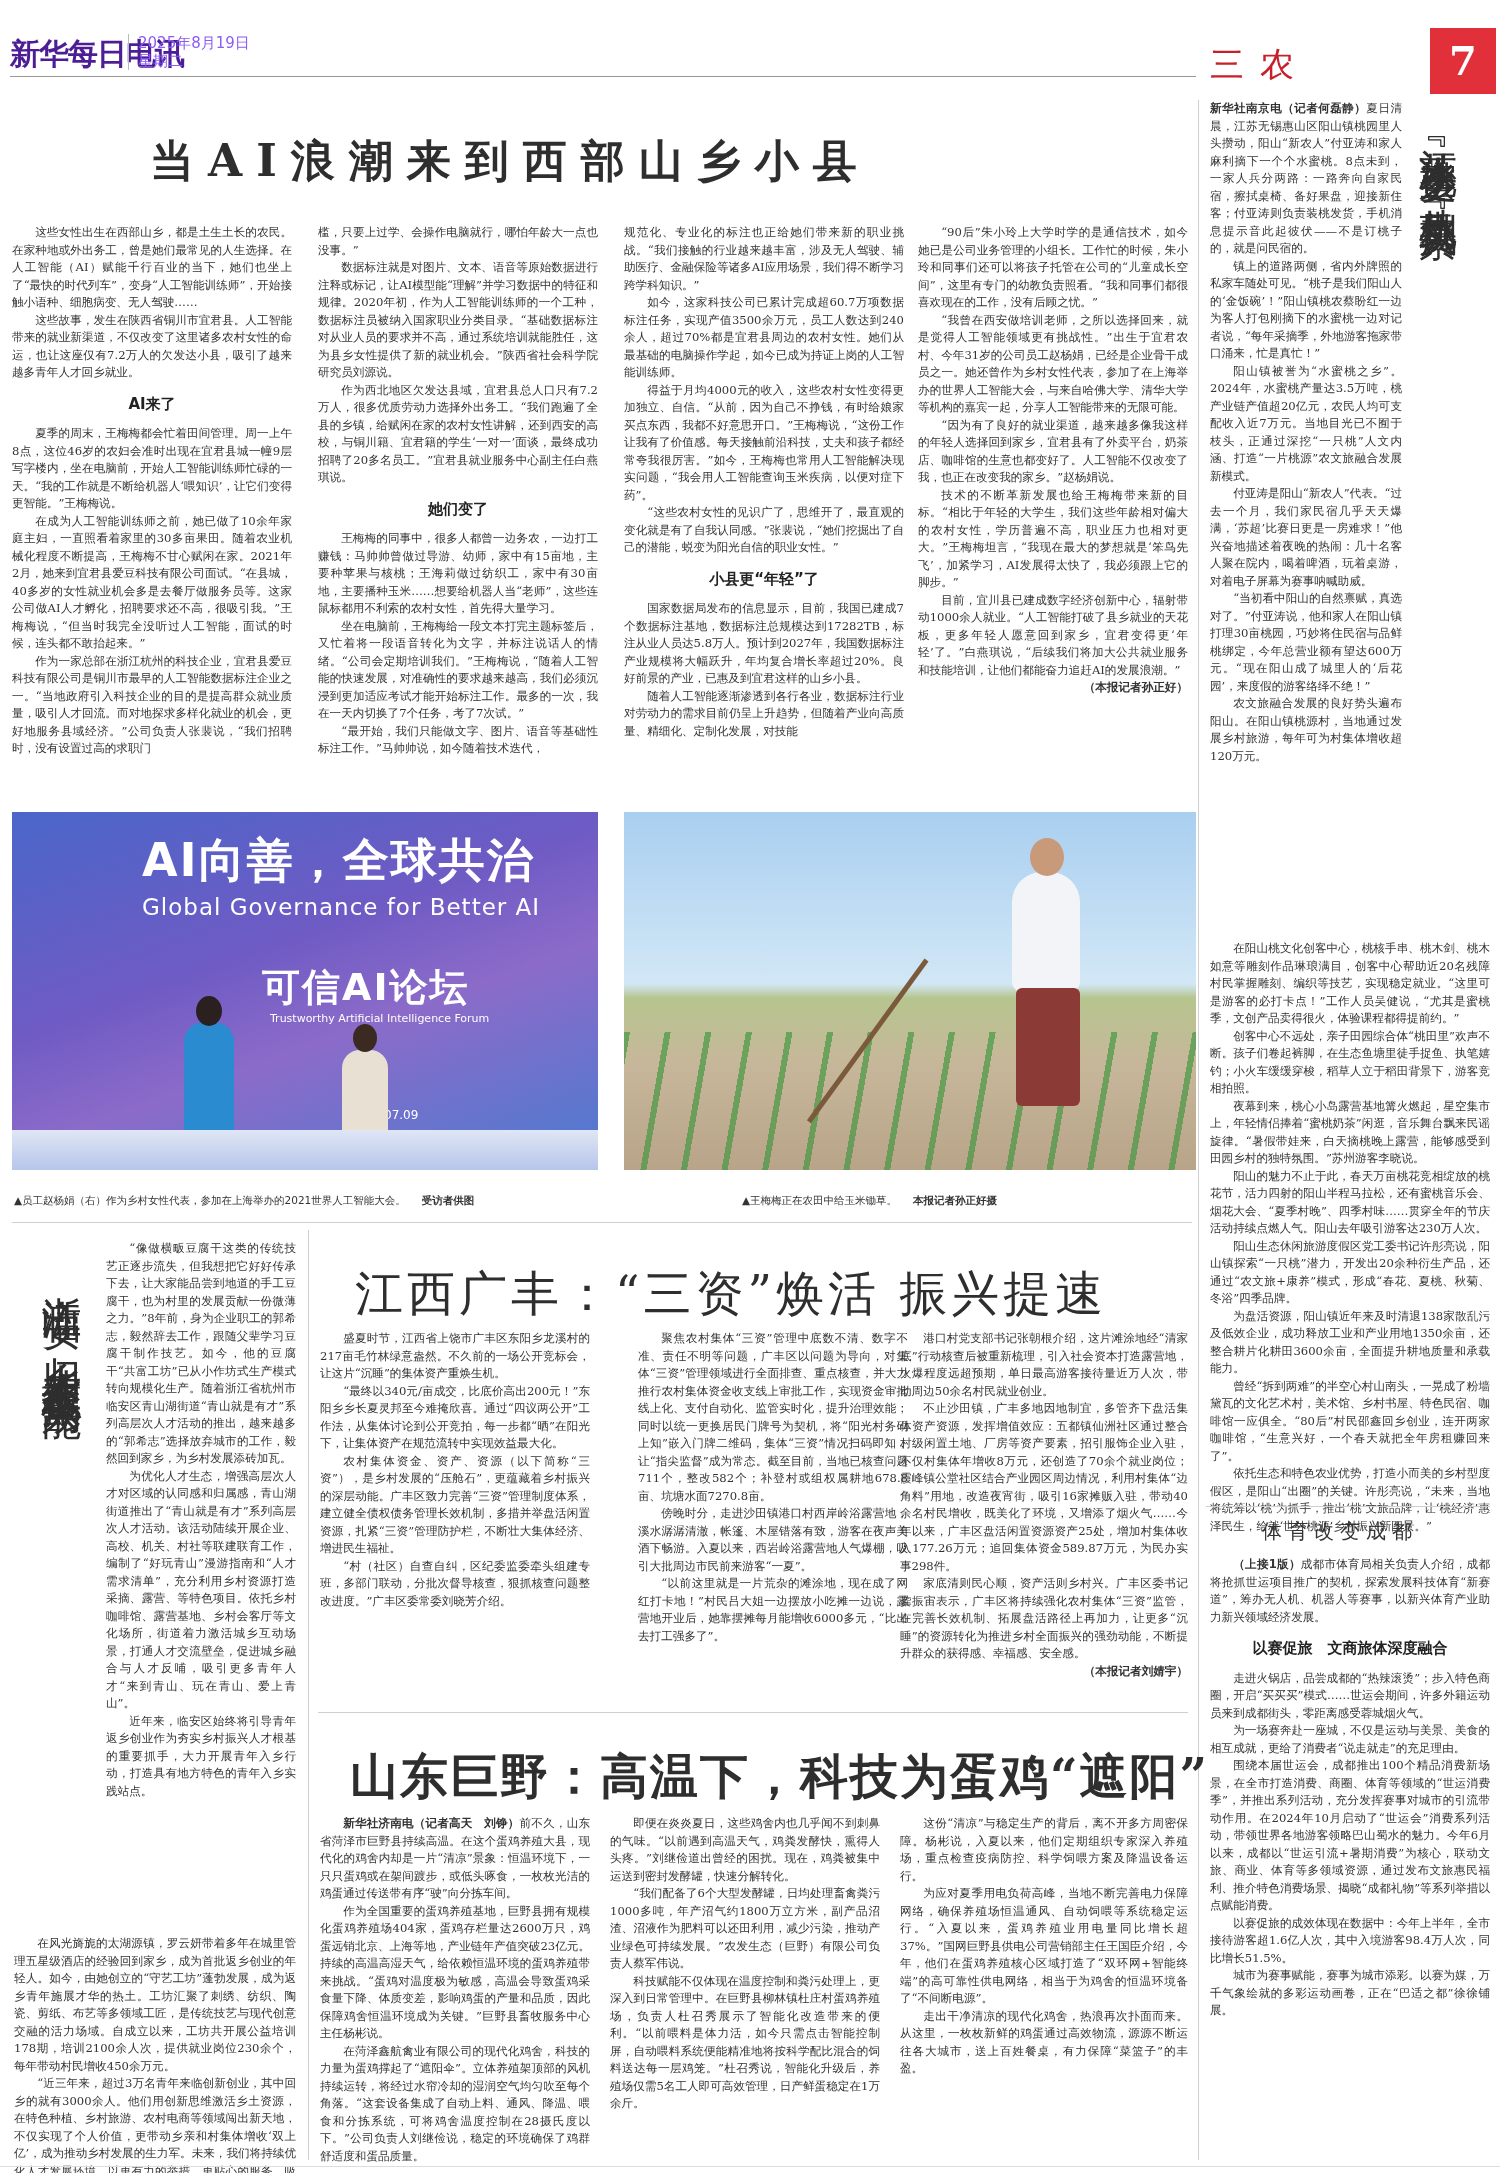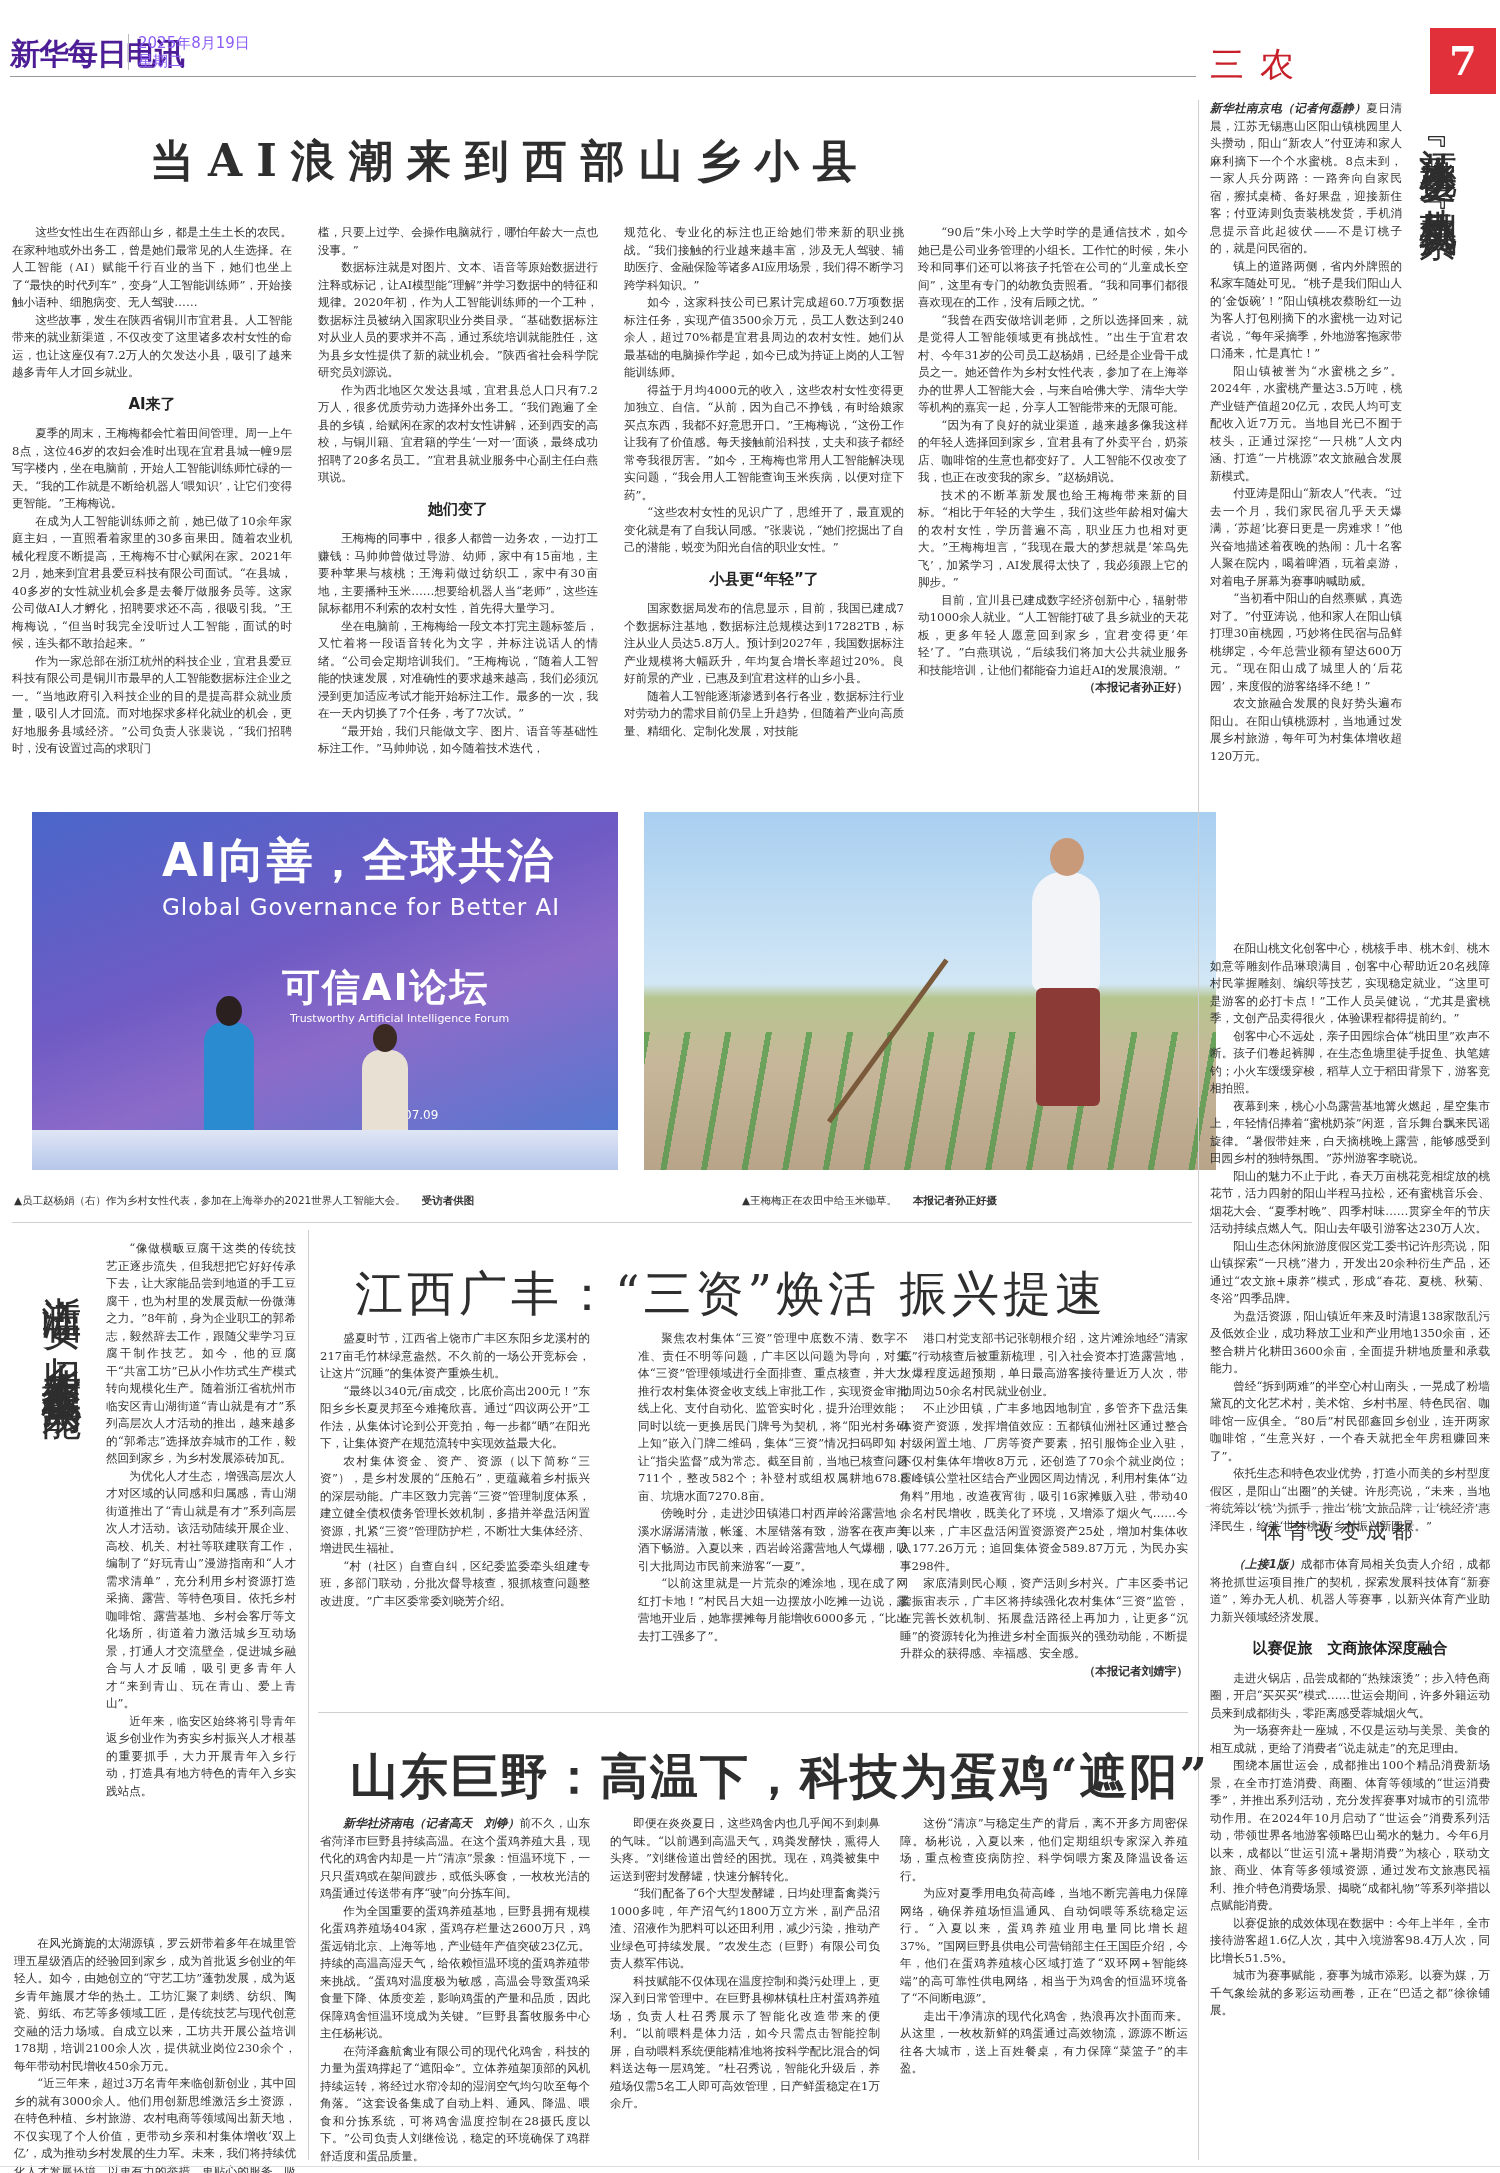--- a/index.html
+++ b/index.html
@@ -25,26 +25,26 @@
   .h-cd { left: 1262px; top: 1518px; font-size: 20px; font-weight: normal; letter-spacing: 6px; color: #333; }
 
   .vert-title { writing-mode: vertical-rl; font-family: "DejaVu Serif", serif; color: #2e2e2e; white-space: nowrap; }
   .v-js { left: 1412px; top: 120px; font-size: 38px; letter-spacing: 2px; line-height: 52px; }
   .v-zj { left: 36px; top: 1265px; font-size: 40px; letter-spacing: 4px; line-height: 52px; }
 
   
   .col { font-size: 11.6px; line-height: 17.5px; text-align: justify; color: #333; font-family: "DejaVu Serif", serif; }
   .col p { text-indent: 2em; }
   .col p.noindent { text-indent: 0; }
-  .lead { font-weight: bold; font-family: "DejaVu Sans", sans-serif; font-style: italic; }
+  .lead { font-weight: bold; font-family: "DejaVu Sans", sans-serif; }
   .subhead { font-family: "DejaVu Sans", sans-serif; font-weight: bold; font-size: 15px; text-align: center; margin: 14px 0 12px; color: #222; text-indent: 0 !important; }
   .byline { text-align: right; font-weight: bold; font-family: "DejaVu Sans", sans-serif; text-indent: 0 !important; }
 
   
-  .photo { overflow: hidden; margin-left: 20px; }
+  .photo { overflow: hidden; }
   .photo-ai { left: 12px; top: 812px; width: 586px; height: 358px;
     background: linear-gradient(160deg, #4a66c9 0%, #6f5bc4 40%, #8c6bc9 60%, #4a7bd0 100%); }
   .photo-ai .ai-t1 { position: absolute; left: 130px; top: 18px; font-family: "DejaVu Sans", sans-serif; font-weight: bold; font-size: 46px; color: #fff; letter-spacing: 2px; }
   .photo-ai .ai-t2 { position: absolute; left: 130px; top: 82px; font-family: "DejaVu Sans", sans-serif; font-weight: normal; font-size: 23px; color: #fff; letter-spacing: 1px; }
   .photo-ai .ai-t3 { position: absolute; left: 250px; top: 150px; font-family: "DejaVu Sans", sans-serif; font-weight: bold; font-size: 38px; color: #fff; letter-spacing: 2px; }
   .photo-ai .ai-t4 { position: absolute; left: 258px; top: 200px; font-family: "DejaVu Sans", sans-serif; font-size: 11px; color: #fff; }
   .photo-ai .ai-date { position: absolute; left: 372px; top: 296px; font-family: "DejaVu Sans", sans-serif; font-size: 12px; color: #fff; }
   .photo-ai .person1 { position: absolute; left: 172px; top: 210px; width: 50px; height: 148px; background: #2a8bd1; border-radius: 20px 20px 4px 4px; }
   .photo-ai .person1 .head { position:absolute; left: 12px; top: -26px; width: 26px; height: 30px; background: #2a2020; border-radius: 50%; }
   .photo-ai .person2 { position: absolute; left: 330px; top: 238px; width: 46px; height: 120px; background: #e9e0d4; border-radius: 18px 18px 4px 4px; }

